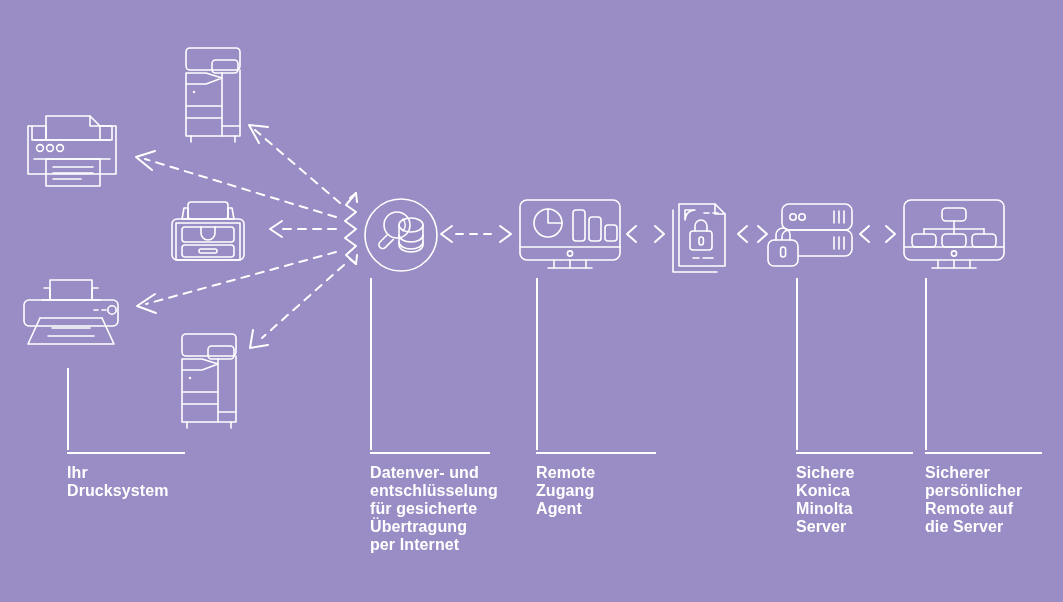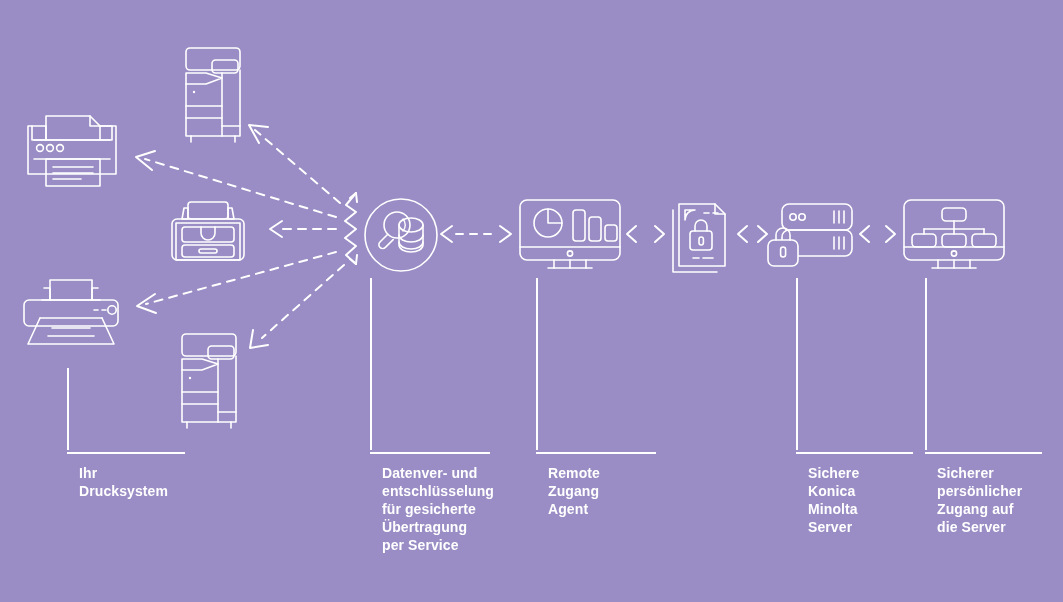--- a/index.html
+++ b/index.html
@@ -39,24 +39,24 @@
     background: #ffffff;
   }
   .col .hrule {
     position: absolute;
     left: 0;
     height: 2px;
     background: #ffffff;
   }
   .col .caption {
     position: absolute;
-    left: 12px;
+    left: 0;
     color: #ffffff;
     font-weight: bold;
-    font-size: 14px;
+    font-size: 16px;
     line-height: 18px;
     letter-spacing: 0.1px;
     white-space: pre-line;
   }
 </style>
 </head>
 <body>
 
 <div id="stage">
 
@@ -288,21 +288,21 @@
     <div class="caption" style="top:464px;">Ihr Drucksystem</div>
   </div>
 
   <div class="col" style="left:370px; top:0; height:602px;">
     <div class="vline" style="top:278px; height:172px;"></div>
     <div class="hrule" style="top:452px; width:120px;"></div>
     <div class="caption" style="top:464px;">Datenver- und
 entschlüsselung
 für gesicherte
 Übertragung
-per Service</div>
+per Internet</div>
   </div>
 
   <div class="col" style="left:536px; top:0; height:602px;">
     <div class="vline" style="top:278px; height:172px;"></div>
     <div class="hrule" style="top:452px; width:120px;"></div>
     <div class="caption" style="top:464px;">Remote Zugang
 Agent</div>
   </div>
 
   <div class="col" style="left:796px; top:0; height:602px;">
@@ -310,17 +310,17 @@
     <div class="hrule" style="top:452px; width:117px;"></div>
     <div class="caption" style="top:464px;">Sichere Konica
 Minolta Server</div>
   </div>
 
   <div class="col" style="left:925px; top:0; height:602px;">
     <div class="vline" style="top:278px; height:172px;"></div>
     <div class="hrule" style="top:452px; width:117px;"></div>
     <div class="caption" style="top:464px;">Sicherer
 persönlicher
-Zugang auf
+Remote auf
 die Server</div>
   </div>
 
 </div>
 
 </body></html>

